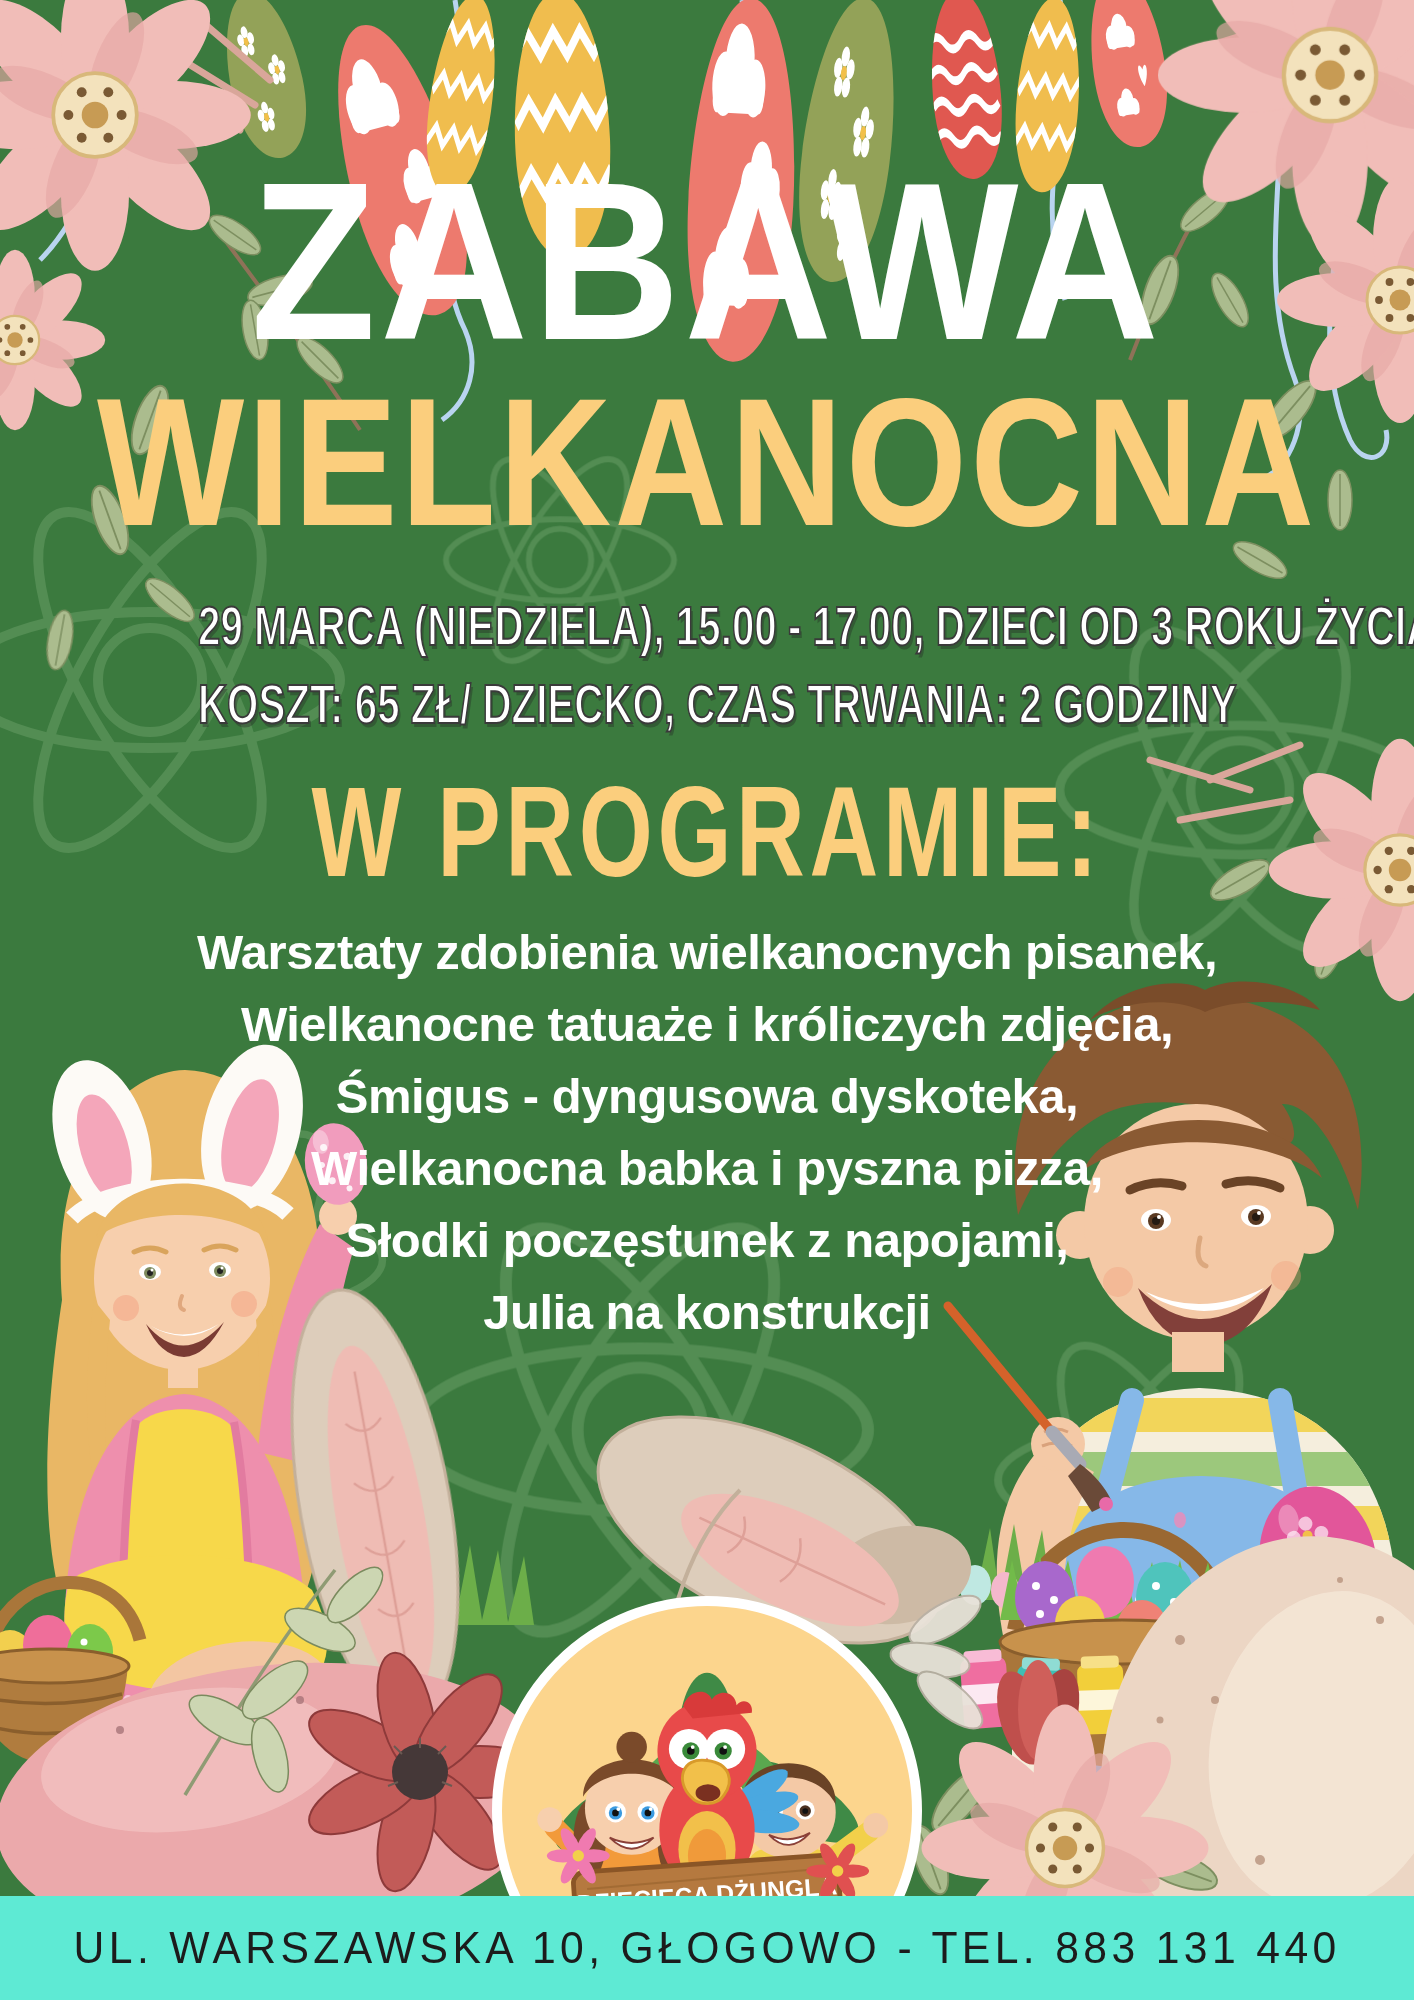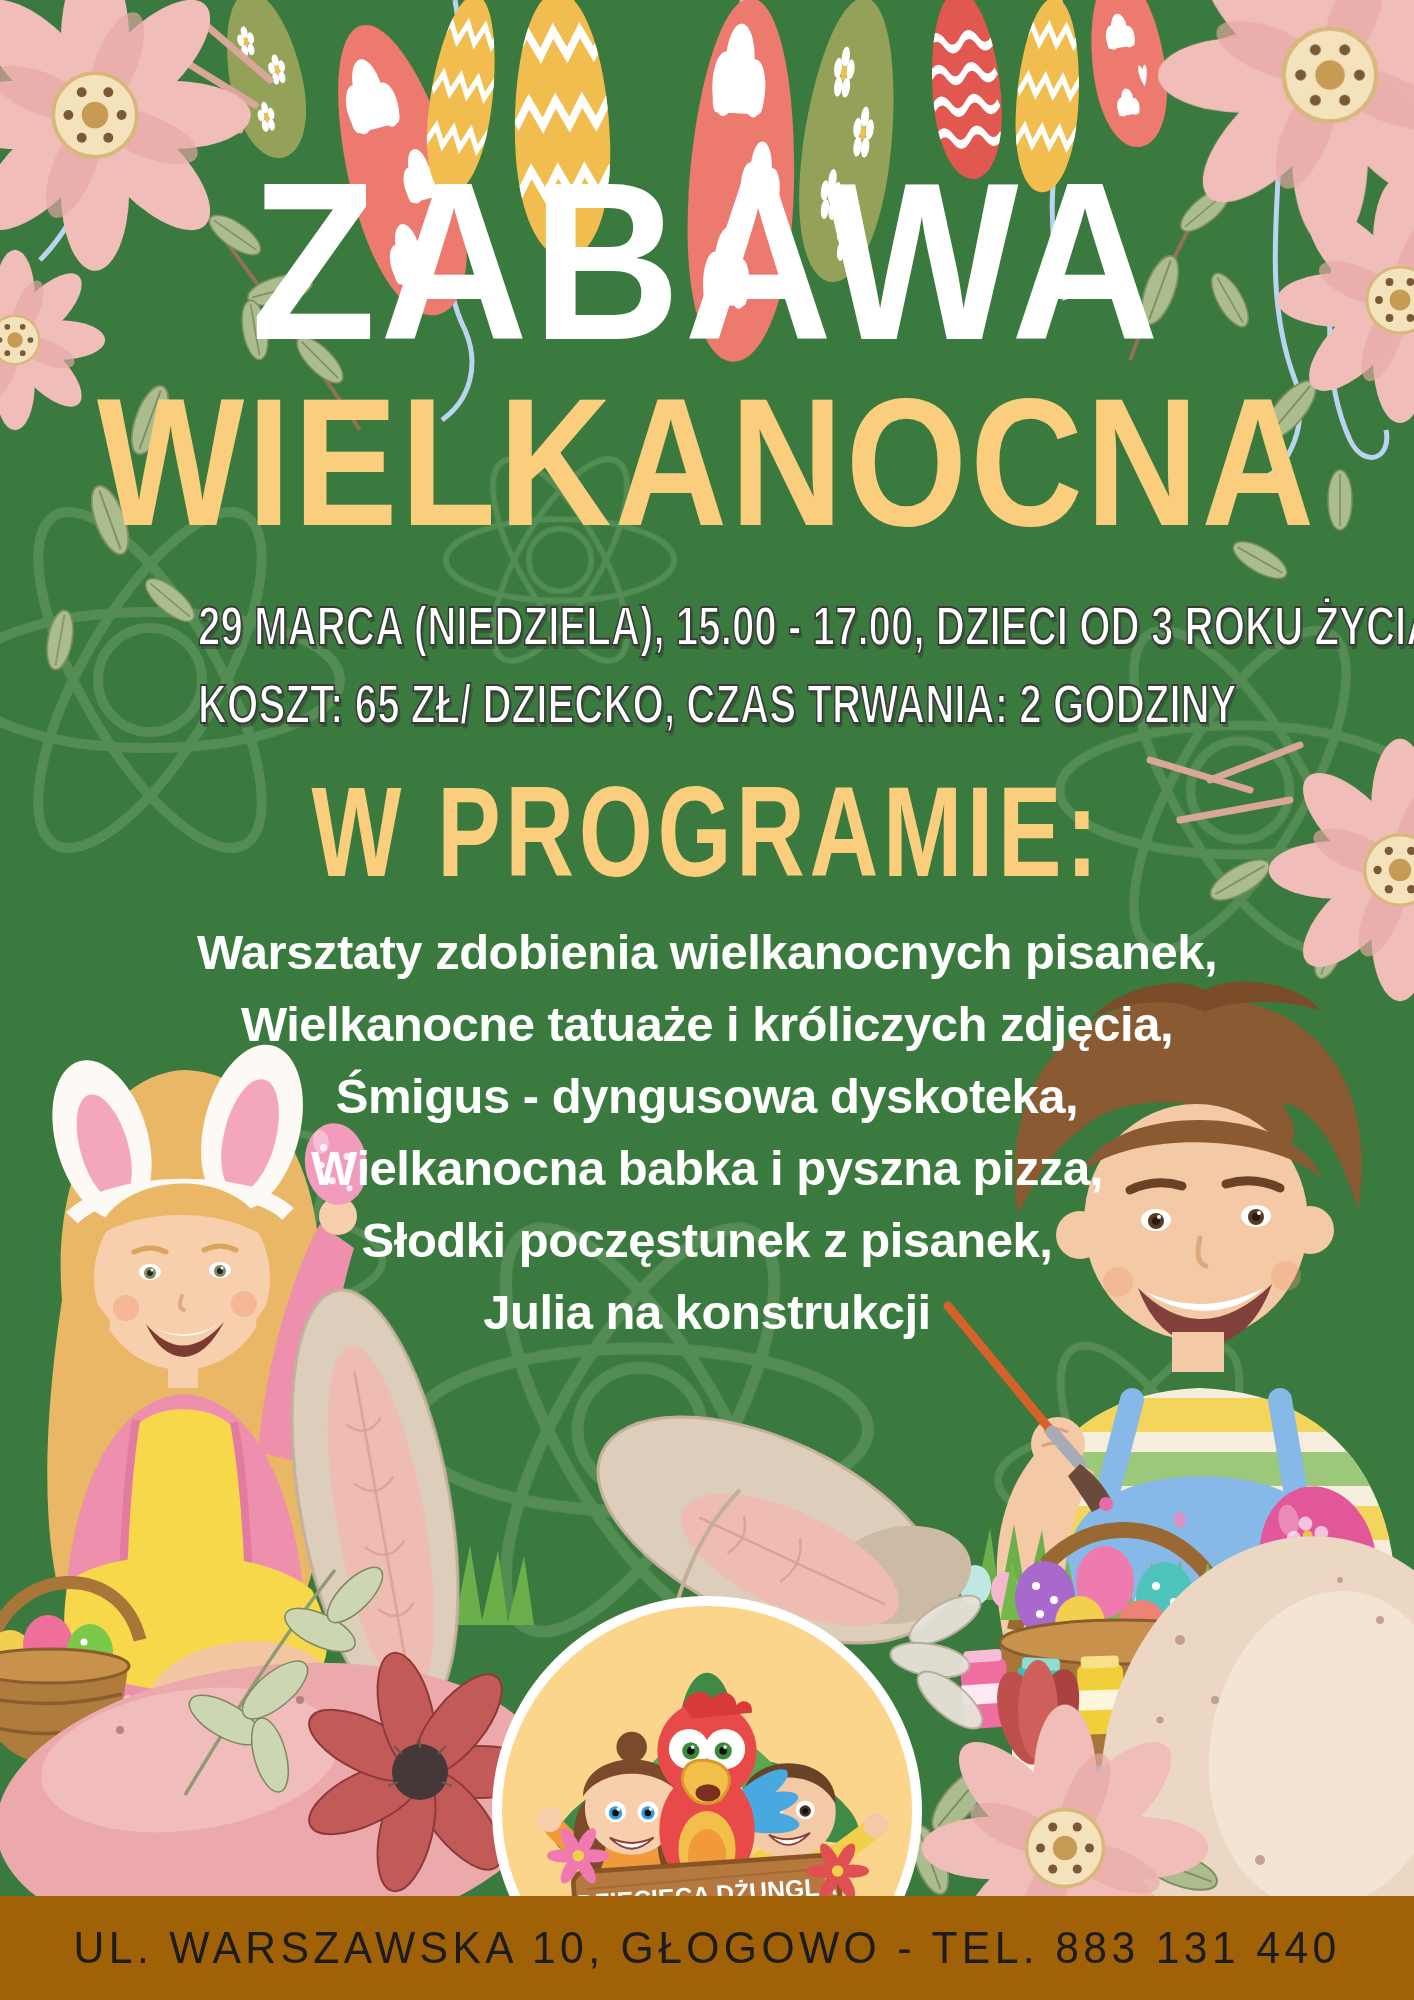--- a/index.html
+++ b/index.html
@@ -35,21 +35,21 @@
     font-size:49px; font-weight:bold; color:#ffffff;
     letter-spacing:-0.5px; line-height:72px;
   }
   .logo-badge{
     position:absolute; left:492px; top:1596px; width:410px; height:410px;
     background:#fcd58d; border:10px solid #ffffff; border-radius:50%;
     z-index:3; overflow:hidden;
   }
   .footer-bar{
     position:absolute; left:0; top:1896px; width:1414px; height:104px;
-    background:#a16207; z-index:4; display:flex; align-items:center; justify-content:center;
+    background:#5eead4; z-index:4; display:flex; align-items:center; justify-content:center;
   }
   .footer-bar span{
     font-size:44px; color:#1c1c1c; letter-spacing:4.5px; white-space:nowrap;
     transform:scaleX(0.97);
   }
 </style>
 </head>
 <body>
 
 <div class="poster">
@@ -602,21 +602,21 @@
 <div class="txt title">ZABAWA</div>
 <div class="txt subtitle">WIELKANOCNA</div>
 <div class="txt info info1">29 MARCA (NIEDZIELA), 15.00 - 17.00, DZIECI OD 3 ROKU ŻYCIA</div>
 <div class="txt info info2">KOSZT: 65 ZŁ/ DZIECKO, CZAS TRWANIA: 2 GODZINY</div>
 <div class="txt heading">W PROGRAMIE:</div>
 <div class="txt program">
   <div>Warsztaty zdobienia wielkanocnych pisanek,</div>
   <div>Wielkanocne tatuaże i króliczych zdjęcia,</div>
   <div>Śmigus - dyngusowa dyskoteka,</div>
   <div>Wielkanocna babka i pyszna pizza,</div>
-  <div>Słodki poczęstunek z pisanek,</div>
+  <div>Słodki poczęstunek z napojami,</div>
   <div>Julia na konstrukcji</div>
 </div>
 
 <div class="logo-badge">
   <svg width="410" height="410" viewBox="0 0 430 430">
     <g fill="#3f8a46">
       <ellipse cx="120" cy="215" rx="72" ry="28" transform="rotate(-30 120 215)"></ellipse>
       <ellipse cx="310" cy="205" rx="72" ry="28" transform="rotate(30 310 205)"></ellipse>
       <ellipse cx="215" cy="140" rx="30" ry="70"></ellipse>
       <ellipse cx="150" cy="305" rx="62" ry="26" transform="rotate(20 150 305)"></ellipse>

